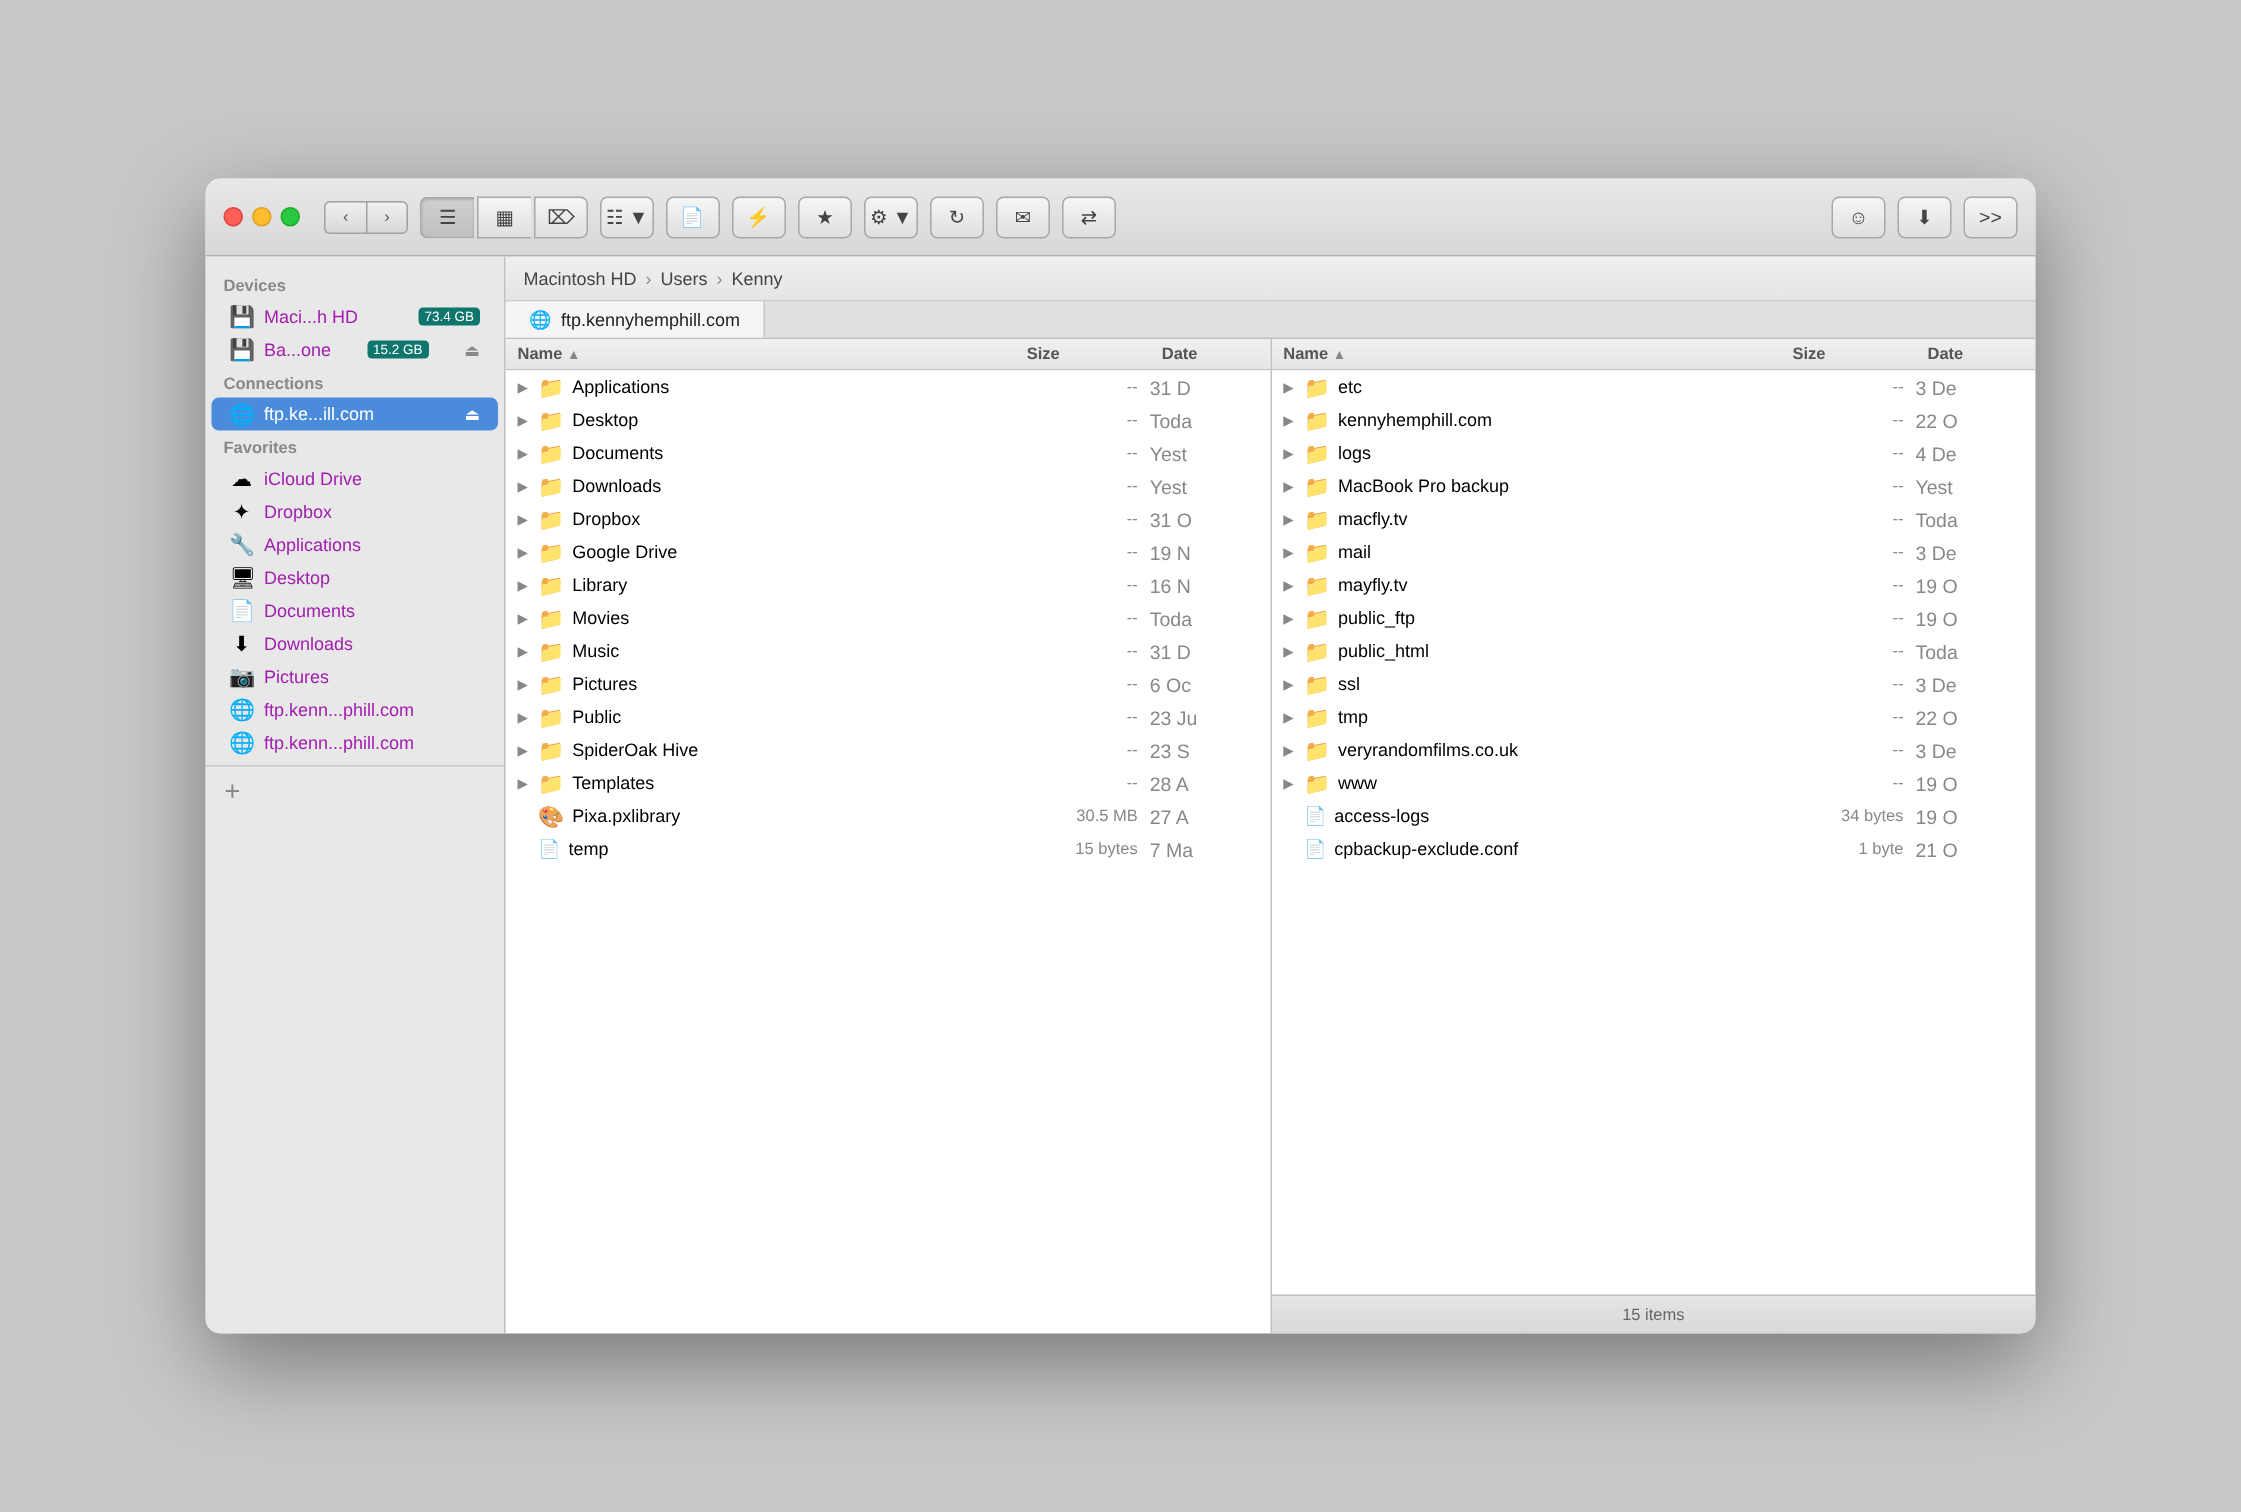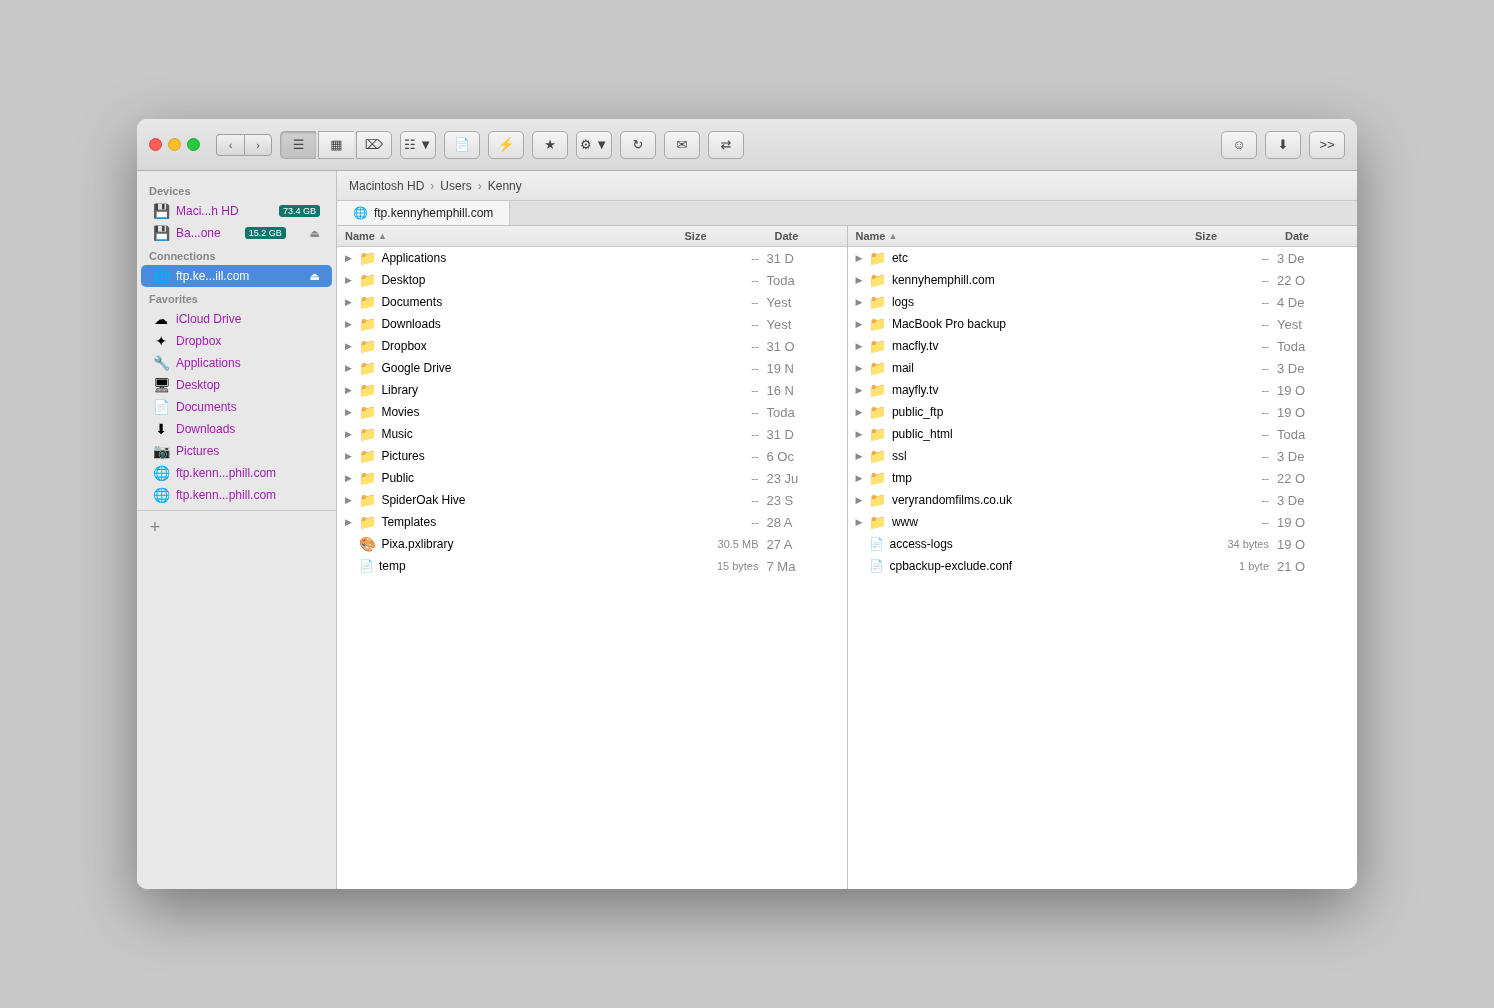--- a/index.html
+++ b/index.html
@@ -626,18 +626,21 @@
       <span class="file-date">19 O</span>
     </div>
               <div class="file-row">
       <span class="expand-arrow"></span>
       <span class="file-icon file-icon-doc">📄</span>
       <span class="file-name">cpbackup-exclude.conf</span>
       <span class="file-size">1 byte</span>
       <span class="file-date">21 O</span>
     </div>
             </div>
+          <div class="status-bar">
+            <span class="status-right">15 items</span>
+          </div>
         </div>
 
       </div>
     </div>
   </div>
 </div>
 
 </body></html>

